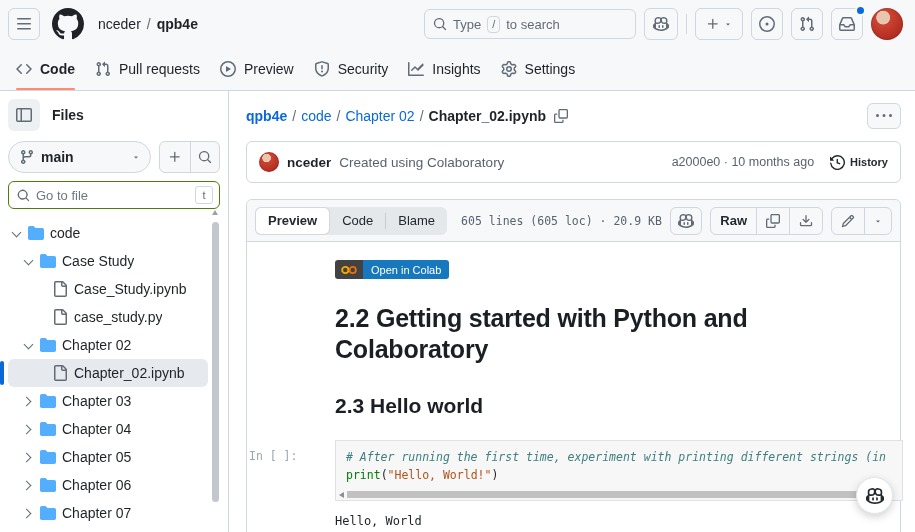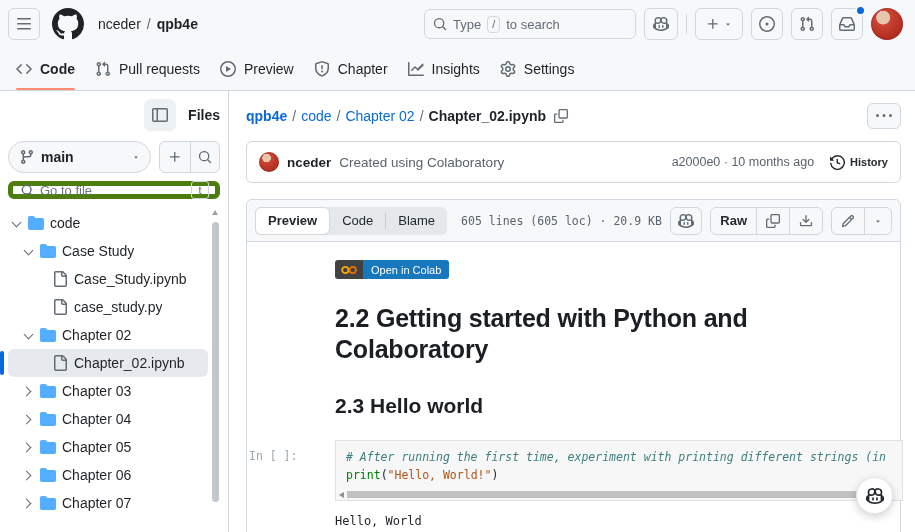--- a/index.html
+++ b/index.html
@@ -39,34 +39,34 @@
   .topbar-row2 { height:42px; display:flex; align-items:center; padding:0 8px; gap:4px; }
   .nav-item { position:relative; display:flex; gap:8px; align-items:center; padding:0 8px;
               height:30px; font-size:14px; border-radius:6px; color:#1f2328; cursor:pointer; }
   .nav-item.active .nav-label { font-weight:700; }
   .nav-item.active::after { content:""; position:absolute; left:8px; right:8px; bottom:-6px;
               height:2px; border-radius:2px; background:#fd8c73; }
 
   
   .sidebar { position:absolute; top:91px; left:0; width:229px; bottom:0; background:#fff;
              border-right:1px solid #d0d7de; padding:8px 8px 0 8px; }
-  .files-row { display:flex; align-items:center; gap:12px; margin-bottom:10px;justify-content:flex-end; }
+  .files-row { display:flex; align-items:center; gap:12px; margin-bottom:10px; }
   .panel-btn { width:32px; height:32px; border:none; border-radius:6px; background:#eef1f4;
                display:flex; align-items:center; justify-content:center; cursor:pointer; }
   .files-title { font-weight:700; font-size:14px; }
   .branch-row { display:flex; gap:8px; margin-bottom:8px; }
   .branch-btn { width:146px; height:32px; border:1px solid #d0d7de; border-radius:16px;
                 background:#f6f8fa; display:flex; align-items:center; gap:6px; padding:0 10px;
                 font-size:14px; font-weight:600; cursor:pointer; }
   .branch-btn .tri { margin-left:auto; }
   .mini-group { display:flex; border:1px solid #d0d7de; border-radius:6px; overflow:hidden;
                 background:#f6f8fa; height:32px; }
   .mini-cell { width:30px; display:flex; align-items:center; justify-content:center; cursor:pointer; }
   .mini-cell + .mini-cell { border-left:1px solid #d0d7de; }
-  .goto { height:18px; border:5px solid #4d7c0f; border-radius:6px; display:flex;
+  .goto { height:28px; border:1px solid #4d7c0f; border-radius:6px; display:flex;
           align-items:center; gap:6px; padding:0 6px 0 8px; margin-bottom:10px; background:#fff; }
   .goto input { border:none; outline:none; flex:1; min-width:0; font-size:13px;
                 font-family:"Liberation Sans",sans-serif; color:#1f2328; background:transparent; }
   .goto input::placeholder { color:#6e7781; }
   .kbd-t { width:18px; height:18px; border:1px solid #d0d7de; border-radius:3px; font-size:11px;
            display:flex; align-items:center; justify-content:center; color:#636c76; }
   .tree { position:relative; }
   .trow { display:flex; align-items:center; gap:6px; height:28px; border-radius:6px;
           padding-right:8px; width:200px; cursor:pointer; position:relative; }
   .trow .lbl { font-size:14px; white-space:nowrap; overflow:hidden; }
@@ -319,21 +319,21 @@
     <div class="nav-item">
       <svg class="ic">
           <use href="#i-play"></use>
         </svg>
       <span class="nav-label">Preview</span>
     </div>
     <div class="nav-item">
       <svg class="ic">
           <use href="#i-shield"></use>
         </svg>
-      <span class="nav-label">Chapter</span>
+      <span class="nav-label">Security</span>
     </div>
     <div class="nav-item">
       <svg class="ic">
           <use href="#i-graph"></use>
         </svg>
       <span class="nav-label">Insights</span>
     </div>
     <div class="nav-item">
       <svg class="ic">
           <use href="#i-gear"></use>

